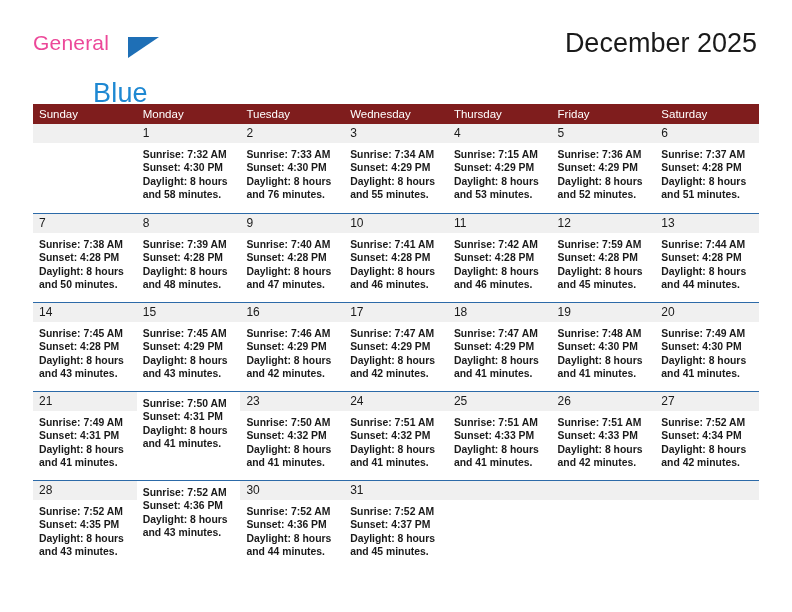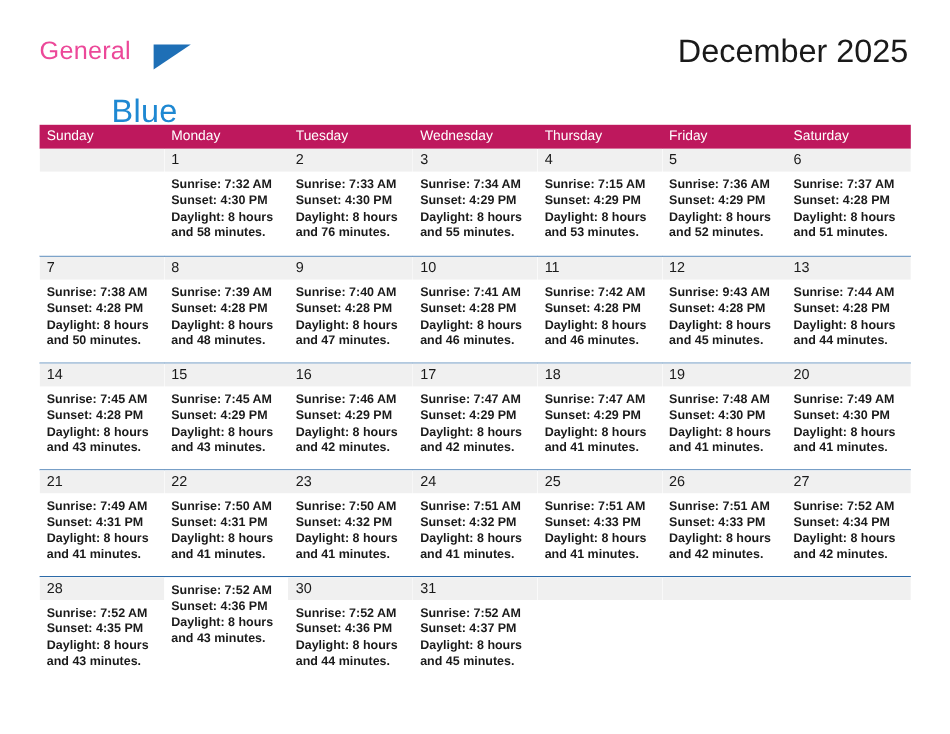--- a/index.html
+++ b/index.html
@@ -91,21 +91,21 @@
   
   .calendar {
     position: absolute;
     left: 33px;
     top: 104px;
     width: 726px;
   }
 
   .dow-row {
     display: flex;
-    background: #be185d;
+    background: #7f1d1d;
     height: 20px;
   }
   .dow {
     flex: 1 1 0;
     color: #ffffff;
     font-size: 11.5px;
     line-height: 20px;
     padding-left: 6px;
     box-sizing: border-box;
     white-space: nowrap;
@@ -289,21 +289,21 @@
             <div class="cell-body">
               <div>Sunrise: 7:42 AM</div>
               <div>Sunset: 4:28 PM</div>
               <div>Daylight: 8 hours</div>
               <div>and 46 minutes.</div>
             </div>
           </div>
           <div class="cell">
             <div class="daynum">12</div>
             <div class="cell-body">
-              <div>Sunrise: 9:43 AM</div>
+              <div>Sunrise: 7:59 AM</div>
               <div>Sunset: 4:28 PM</div>
               <div>Daylight: 8 hours</div>
               <div>and 45 minutes.</div>
             </div>
           </div>
           <div class="cell">
             <div class="daynum">13</div>
             <div class="cell-body">
               <div>Sunrise: 7:44 AM</div>
               <div>Sunset: 4:28 PM</div>
@@ -381,21 +381,20 @@
           <div class="cell">
             <div class="daynum">21</div>
             <div class="cell-body">
               <div>Sunrise: 7:49 AM</div>
               <div>Sunset: 4:31 PM</div>
               <div>Daylight: 8 hours</div>
               <div>and 41 minutes.</div>
             </div>
           </div>
           <div class="cell">
-            <div class="daynum">22</div>
             <div class="cell-body">
               <div>Sunrise: 7:50 AM</div>
               <div>Sunset: 4:31 PM</div>
               <div>Daylight: 8 hours</div>
               <div>and 41 minutes.</div>
             </div>
           </div>
           <div class="cell">
             <div class="daynum">23</div>
             <div class="cell-body">

